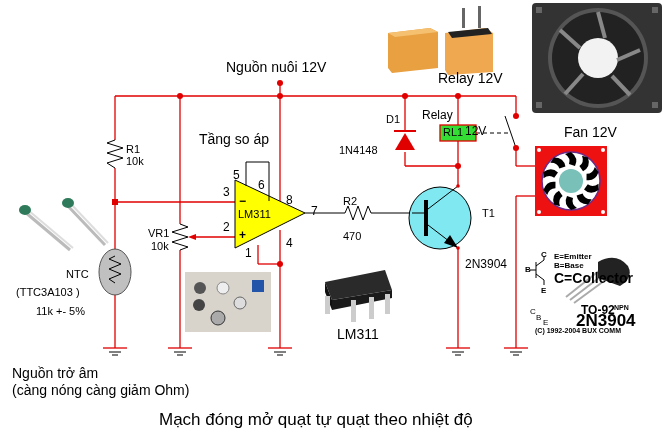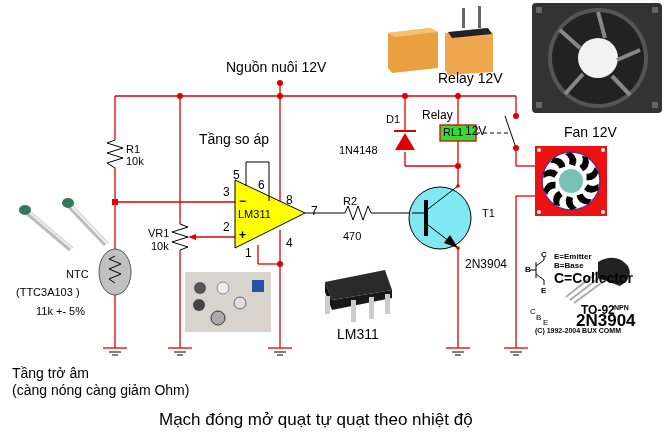--- a/index.html
+++ b/index.html
@@ -244,21 +244,21 @@
 <div class="lbl s12" style="left:465px;top:124px;">12V</div>
 <div class="lbl s11" style="left:443px;top:126px;">RL1</div>
 
 <div class="lbl s11" style="left:482px;top:207px;">T1</div>
 <div class="lbl s12" style="left:465px;top:257px;">2N3904</div>
 
 <div class="lbl s14" style="left:438px;top:70px;">Relay 12V</div>
 <div class="lbl s14" style="left:564px;top:124px;">Fan 12V</div>
 <div class="lbl s14" style="left:337px;top:326px;">LM311</div>
 
-<div class="lbl s14" style="left:12px;top:365px;">Tầng trở âm</div>
+<div class="lbl s14" style="left:12px;top:365px;">Nguồn trở âm</div>
 <div class="lbl s14" style="left:12px;top:382px;">(càng nóng càng giảm Ohm)</div>
 
 <div class="lbl" style="left:554px;top:252px;font-size:8px;font-weight:bold;">E=Emitter</div>
 <div class="lbl" style="left:554px;top:261px;font-size:8px;font-weight:bold;">B=Base</div>
 <div class="lbl" style="left:554px;top:270px;font-size:14px;font-weight:bold;">C=Collector</div>
 <div class="lbl" style="left:541px;top:250px;font-size:8px;font-weight:bold;">C</div>
 <div class="lbl" style="left:525px;top:265px;font-size:8px;font-weight:bold;">B</div>
 <div class="lbl" style="left:541px;top:286px;font-size:8px;font-weight:bold;">E</div>
 <div class="lbl" style="left:530px;top:307px;font-size:8px;">C</div>
 <div class="lbl" style="left:536px;top:313px;font-size:8px;">B</div>

